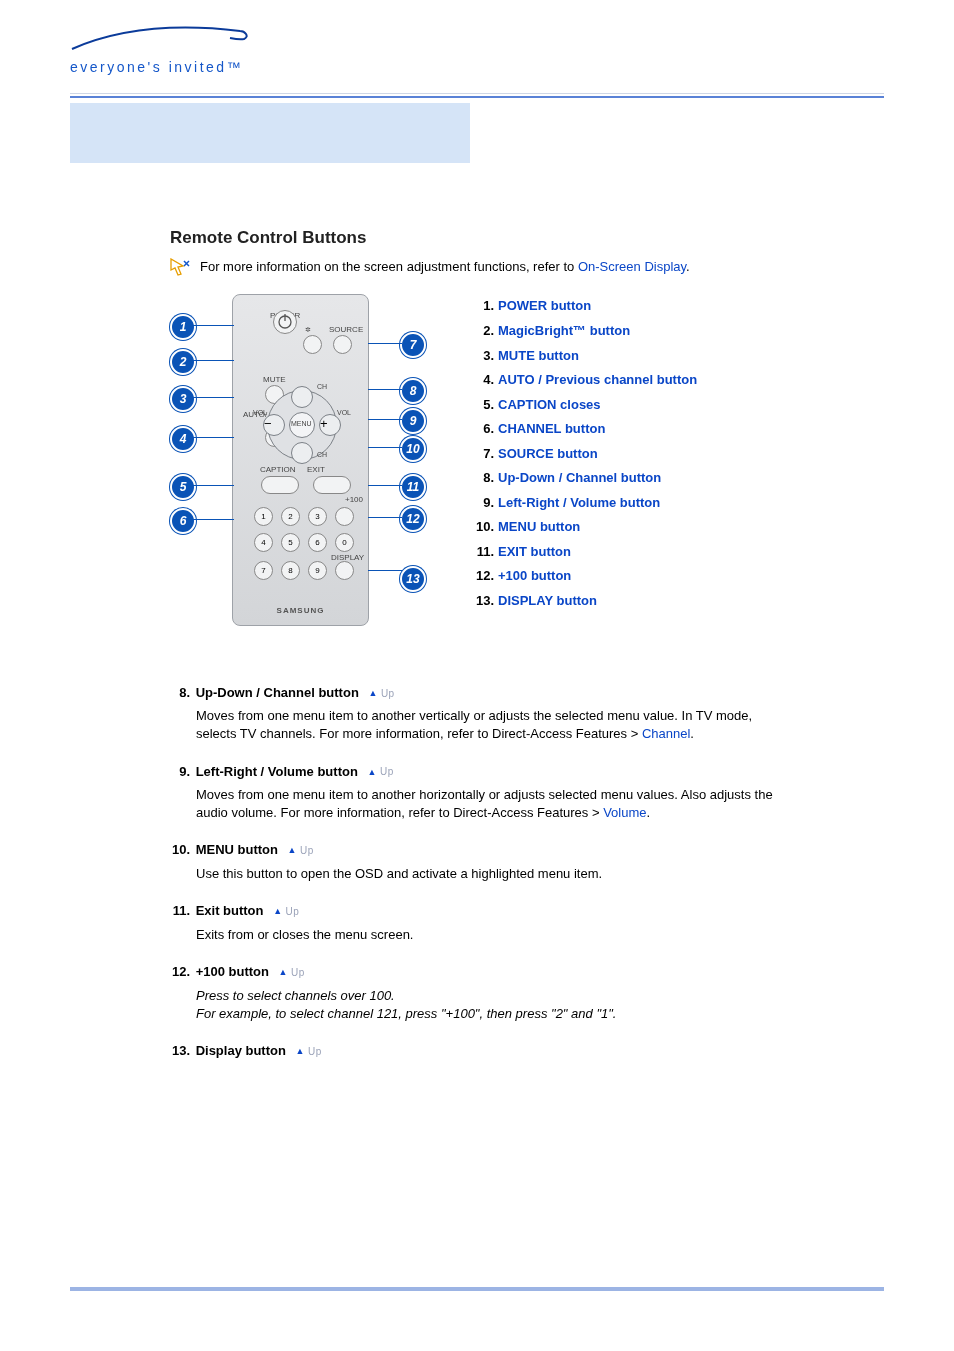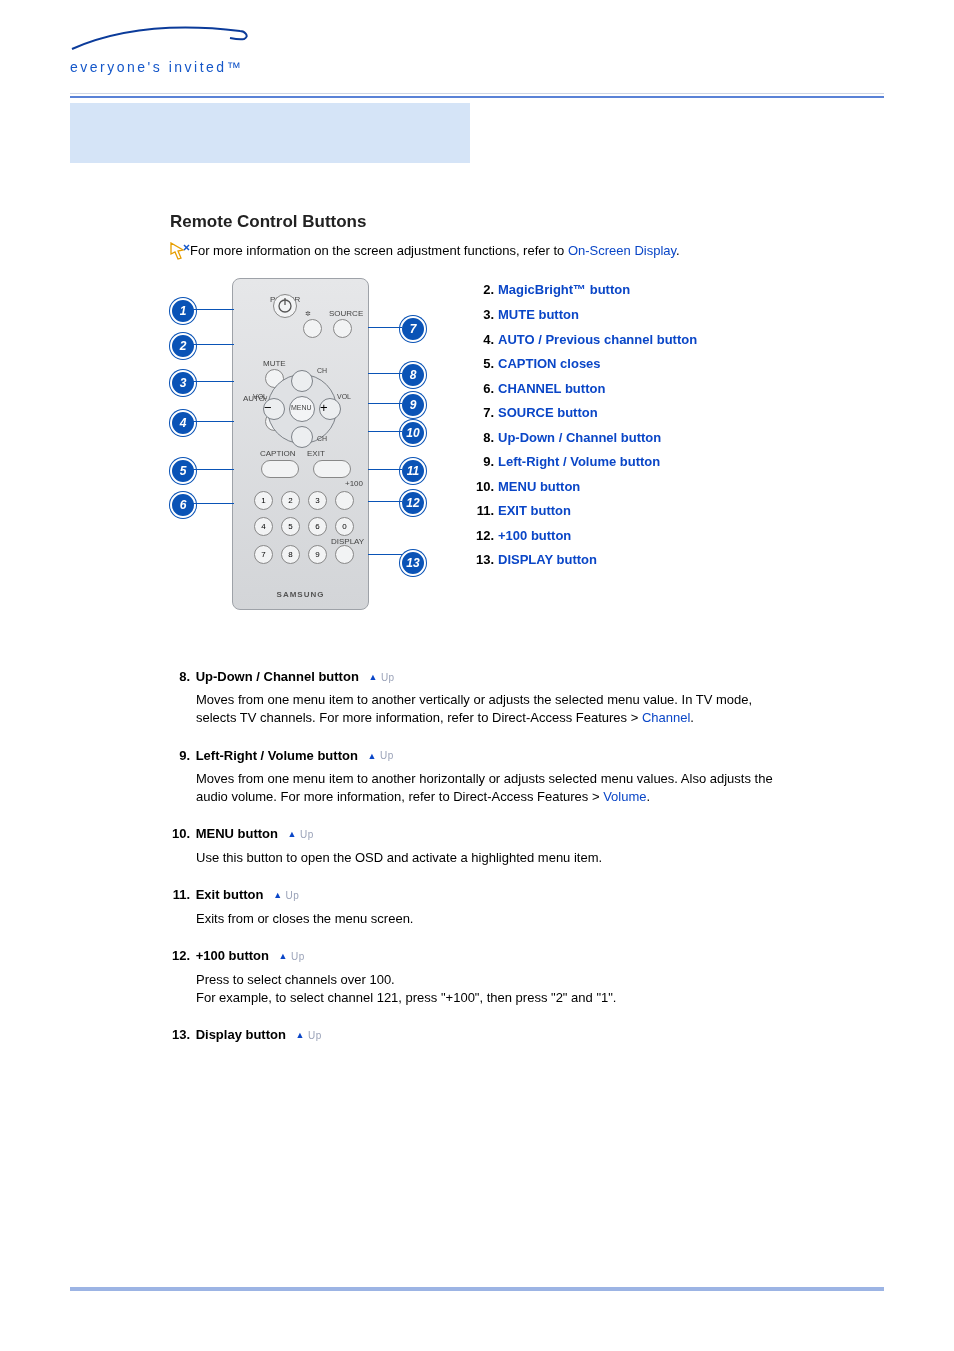--- a/index.html
+++ b/index.html
@@ -45,36 +45,37 @@
   
   .band {
     height: 60px;
     width: 400px;
     background: #d5e4f7;
     margin-top: 5px;
   }
 
   
   .content {
-    margin-top: 48px;
+    margin-top: 64px;
     margin-left: 100px;
     width: 620px;
     font-size: 13px;
     line-height: 1.35;
   }
   h2.title {
     margin: 0 0 8px 0;
     font-size: 17px;
     color: #222;
     font-weight: bold;
   }
 
   .info-row {
     display: flex;
     align-items: flex-start;
+    gap: 10px;
     margin-bottom: 18px;
   }
   .info-icon {
     flex: 0 0 20px;
     height: 18px;
   }
   .link {
     color: #0a46c7;
     cursor: pointer;
   }
@@ -374,20 +375,21 @@
         <div class="lead" style="left:198px;top:153px;width:34px;"></div>
         <div class="marker" style="left:230px;top:180px;">11</div>
         <div class="lead" style="left:198px;top:191px;width:34px;"></div>
         <div class="marker" style="left:230px;top:212px;">12</div>
         <div class="lead" style="left:198px;top:223px;width:34px;"></div>
         <div class="marker" style="left:230px;top:272px;">13</div>
         <div class="lead" style="left:198px;top:276px;width:34px;"></div>
       </div>
 
       <ol class="callout-list">
+        <li><span class="n">1.</span><span class="t">POWER button</span></li>
         <li><span class="n">2.</span><span class="t">MagicBright™ button</span></li>
         <li><span class="n">3.</span><span class="t">MUTE button</span></li>
         <li><span class="n">4.</span><span class="t">AUTO / Previous channel button</span></li>
         <li><span class="n">5.</span><span class="t">CAPTION closes</span></li>
         <li><span class="n">6.</span><span class="t">CHANNEL button</span></li>
         <li><span class="n">7.</span><span class="t">SOURCE button</span></li>
         <li><span class="n">8.</span><span class="t">Up-Down / Channel button</span></li>
         <li><span class="n">9.</span><span class="t">Left-Right / Volume button</span></li>
         <li><span class="n">10.</span><span class="t">MENU button</span></li>
         <li><span class="n">11.</span><span class="t">EXIT button</span></li>
@@ -452,21 +454,21 @@
 
       <div class="det-item">
         <div class="det-head">
           <span class="dn">12.</span>
           <span>+100 button</span>
           <span class="up-link">
               <span class="up-tri">▲</span>
               <span>Up</span>
             </span>
         </div>
-        <div class="det-body" style="white-space:pre-line;">Press to select channels over 100.
+        <div class="det-body" style="white-space:pre-line;font-style:italic;">Press to select channels over 100.
 For example, to select channel 121, press "+100", then press "2" and "1".</div>
       </div>
 
       <div class="det-item">
         <div class="det-head">
           <span class="dn">13.</span>
           <span>Display button</span>
           <span class="up-link">
               <span class="up-tri">▲</span>
               <span>Up</span>

